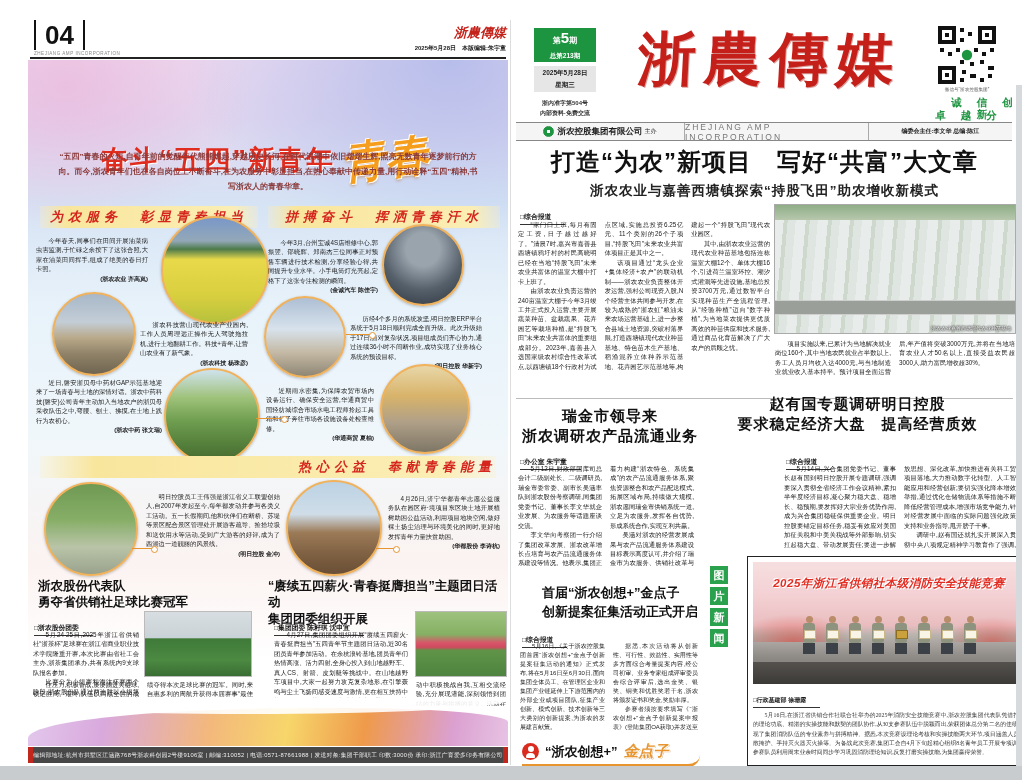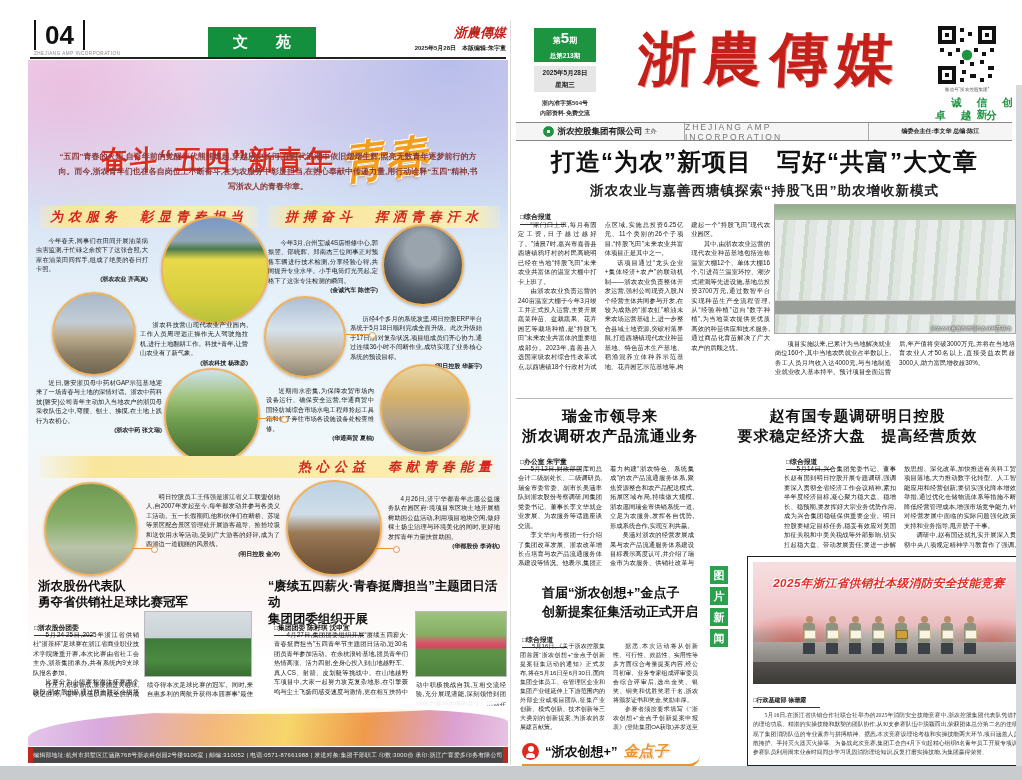--- a/index.html
+++ b/index.html
@@ -130,21 +130,20 @@
 </head>
 <body>
 
 <div class="page" id="left-page">
 
   <div class="abs" style="left:6px;top:20px;">
     <span class="lp-pagenum">04</span>
   </div>
   <div class="abs lp-en" style="left:6px;top:51px;">ZHEJIANG AMP INCORPORATION</div>
   <div class="abs lp-rule" style="left:2px;top:57px;width:476px;"></div>
-  <div class="abs lp-section-box" style="left:180px;top:27px;width:96px;">文 苑</div>
   <div class="abs brand-script" style="left:330px;top:24px;width:148px;font-size:13px;text-align:right;">浙農傳媒</div>
   <div class="abs lp-dateline" style="left:270px;top:44px;width:208px;">2025年5月28日　本版编辑:朱宇童</div>
 
   <div class="abs poster" style="left:0;top:60px;width:480px;height:646px;"></div>
 
   <div class="abs poster-headline" style="left:0;top:86px;width:480px;">
     <span class="ph-main">奋斗“五四”新青年</span>
     <span class="ph-script">青春</span>
   </div>
   <div class="abs lp-intro" style="left:30px;top:150px;width:420px;">“五四”青春的火炬,自百年前的觉醒年代熊熊燃起,穿越历史长河,在时代浪潮中依旧熠熠生辉,照亮无数青年逐梦前行的方向。而今,浙农青年们也在各自岗位上不断奋斗,在为农服务中彰显担当,在热心奉献中传递力量,用行动诠释“五四”精神,书写浙农人的青春华章。</div>
@@ -327,21 +326,21 @@
   </div>
   <div class="abs" style="left:6px;top:450px;">
     <span class="byline">□办公室  朱宇童</span>
   </div>
   <div class="abs t cols2" style="left:4px;top:464px;width:176px;height:112px;">
     <p>5月12日,财政部国库司总会计二级副处长、二级调研员,瑞金市委常委、副市长吴涵率队到浙农股份考察调研,同集团党委书记、董事长李文华就企业发展、为农服务等话题座谈交流。</p>
       <p>李文华向考察团一行介绍了集团改革发展、浙农改革增长点培育与农产品流通服务体系建设等情况。他表示,集团正着力构建“浙农特色、系统集成”的农产品流通服务体系,聚焦资源整合和农产品配送模式,拓展区域布局,持续做大规模,浙农愿同瑞金市供销系统一道,立足为农服务,发挥各自优势,形成系统合作,实现互利共赢。</p>
       <p>吴涵对浙农的经营发展成果与农产品流通服务体系建设目标表示高度认可,并介绍了瑞金市为农服务、供销社改革与农产品流通等基本情况。他表示,瑞金市红色资源丰富,区位优势明显,特色农产品种类繁多,与浙农在农产品流通配送等方面契合度高,希望双方进一步强化沟通交流,聚焦为农服务,找准合作抓手,为革命老区乡村振兴注入供销新动能。</p>
   </div>
 
-  <div class="abs headline sub-h" style="left:186px;top:406px;width:315px;">
+  <div class="abs headline sub-h" style="left:186px;top:394px;width:315px;">
     <div>赵有国专题调研明日控股</div>
     <div>要求稳定经济大盘　提高经营质效</div>
   </div>
   <div class="abs" style="left:272px;top:450px;">
     <span class="byline">□综合报道</span>
   </div>
   <div class="abs t cols2" style="left:270px;top:464px;width:232px;height:86px;">
     <p>5月14日,兴合集团党委书记、董事长赵有国到明日控股开展专题调研,强调要深入贯彻全省经济工作会议精神,紧扣半年度经济目标,凝心聚力稳大盘、稳增长、稳预期,要发挥好大宗业务优势作用,成为兴合集团稳链保供重要企业。明日控股要锚定目标任务,稳妥有效应对美国加征关税和中美关税战等外部影响,切实扛起稳大盘、带动发展责任;要进一步解放思想、深化改革,加快推进有关科工贸项目落地,大力推动数字化转型、人工智能应用和经营创新;要切实强化降本增效举措,通过优化仓储物流体系等措施不断降低经营管理成本,增强市场竞争能力,针对经营发展中面临的实际问题强化政策支持和业务指导,甩开膀子干事。</p>
       <p>调研中,赵有国还就扎实开展深入贯彻中央八项规定精神学习教育作了强调,要求各级社有企业进一步提高站位、强化担当,以更强主动性更高责任心抓实抓细学习教育各项工作,一体推进学查改促,营造风清气正干事氛围,坚持不懈纠“四风”树新风。</p>
   </div>

